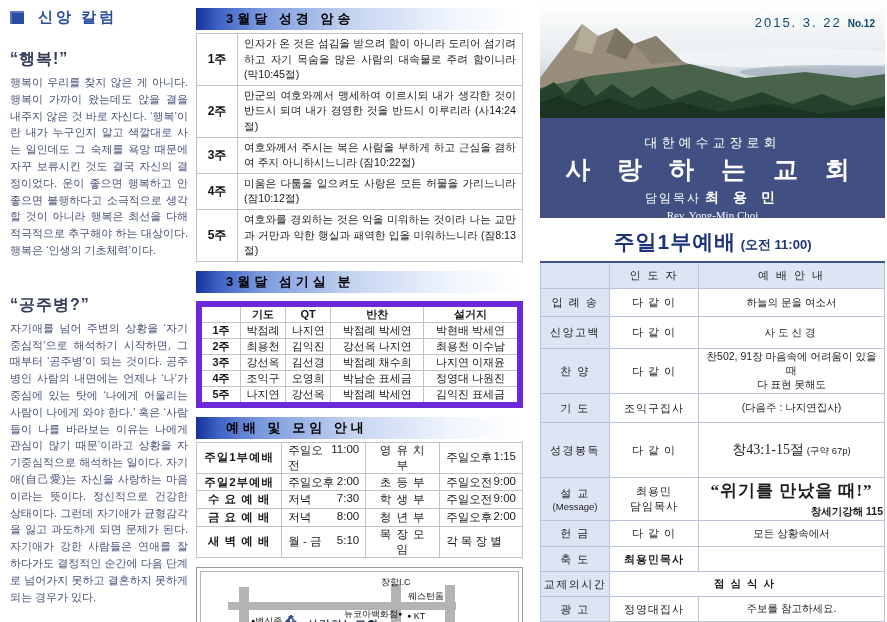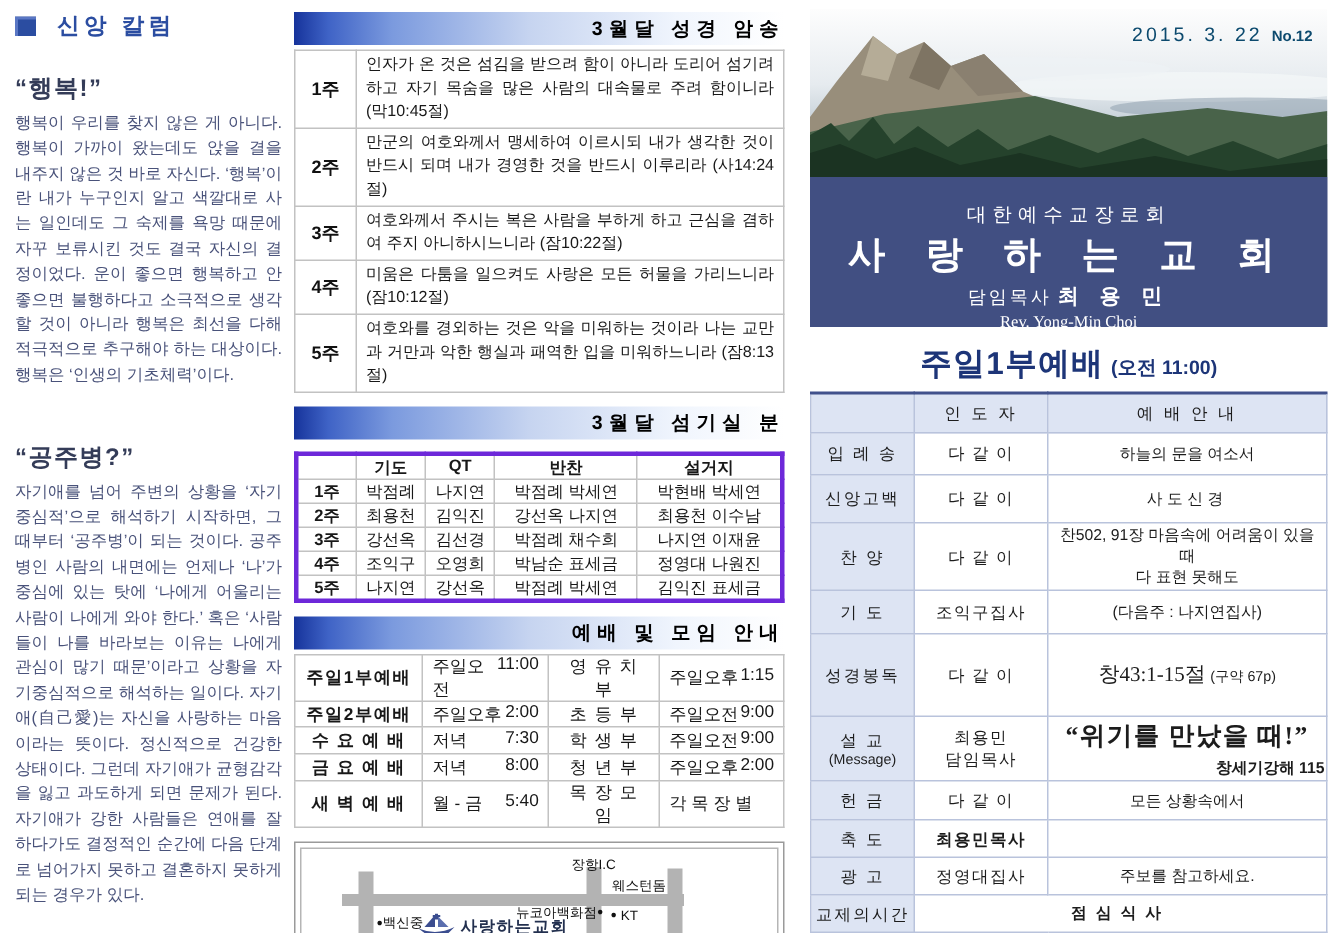--- a/index.html
+++ b/index.html
@@ -13,27 +13,27 @@
     box-shadow:inset 2px 2px 0 #5a77c4;}
   .essay-head{font-size:16px;font-weight:bold;color:#343c58;margin:0 0 4px 0;letter-spacing:1px;}
   .essay-body{font-size:11px;line-height:16.8px;color:#49527а;color:#49527a;text-align:justify;
     word-break:break-all;margin:0;}
   .essay1{margin-top:22px;}
   .essay2{margin-top:36px;}
   
   .col-mid{left:196px;top:8px;width:327px;}
   .bar{height:22px;line-height:22px;font-size:13px;font-weight:bold;color:#000;
     letter-spacing:4px;padding-left:30px;box-sizing:border-box;
-    background:linear-gradient(90deg,#16339b 0%,#3f63c6 7%,#7b9ade 20%,#c6d4f0 48%,#f0f5fd 78%,#fff 100%);text-align:right;}
+    background:linear-gradient(90deg,#16339b 0%,#3f63c6 7%,#7b9ade 20%,#c6d4f0 48%,#f0f5fd 78%,#fff 100%);}
   table{border-collapse:collapse;}
   .verse-table{width:100%;margin-top:3px;border:1px solid #9a9a9a;}
   .verse-table td{border:1px solid #c2c2c2;}
   .vweek{width:38px;text-align:center;font-weight:bold;font-size:12px;color:#111;}
   .vtext{font-size:10.7px;line-height:15.6px;padding:2px 6px;text-align:justify;word-break:break-all;color:#181818;height:31px;}
-  .servers-table{width:100%;margin-top:8px;border:3px solid #6d28d9;font-size:11px;}
+  .servers-table{width:100%;margin-top:8px;border:6px solid #6d28d9;font-size:11px;}
   .servers-table td{border:1px solid #c2c2c2;text-align:center;height:14px;padding:0;color:#181818;}
   .servers-table .hdr{font-weight:bold;}
   .servers-table .wk{font-weight:bold;width:38px;}
   .sched-table{width:100%;margin-top:3px;border:1px solid #9a9a9a;font-size:11.5px;}
   .sched-table td{border:1px solid #c2c2c2;height:16.6px;padding:0 6px;color:#181818;}
   .sname{width:86px;font-weight:bold;text-align:center;letter-spacing:1px;}
   .stime{width:78px;}.stime .in{display:flex;justify-content:space-between;}
   .sdept{width:72px;font-weight:normal;text-align:center;letter-spacing:1px;}
   
   .map-frame{margin-top:9px;border:1px solid #9a9a9a;padding:3px;height:142px;box-sizing:content-box;}
@@ -233,21 +233,21 @@
               <span>주일오후</span>
               <span>2:00</span>
             </div>
           </td>
         </tr>
     <tr>
       <td class="sname">새 벽 예 배</td>
       <td class="stime">
             <div class="in">
               <span>월 - 금</span>
-              <span>5:40</span>
+              <span>5:10</span>
             </div>
           </td>
       <td class="sdept">목 장 모 임</td>
       <td class="stime">
             <div class="in">
               <span>각 목 장 별</span>
               <span></span>
             </div>
           </td>
         </tr>
@@ -381,24 +381,24 @@
       <td class="lblcell">헌    금</td>
       <td class="ldr">다 같 이</td>
       <td class="cnt">모든 상황속에서</td>
         </tr>
     <tr class="r8">
       <td class="lblcell">축    도</td>
       <td class="ldr serif" style="font-weight:bold">최용민목사</td>
       <td class="cnt"></td>
         </tr>
     <tr class="r9">
+      <td class="lblcell">교제의시간</td>
+      <td class="cnt serif lunch" colspan="2">점심식사</td>
+        </tr>
+    <tr class="r9">
       <td class="lblcell">광    고</td>
       <td class="ldr">정영대집사</td>
       <td class="cnt">주보를 참고하세요.</td>
         </tr>
-    <tr class="r9">
-      <td class="lblcell">교제의시간</td>
-      <td class="cnt serif lunch" colspan="2">점심식사</td>
-        </tr>
   </tbody>
     </table>
 
 </div>
 
 </body></html>

